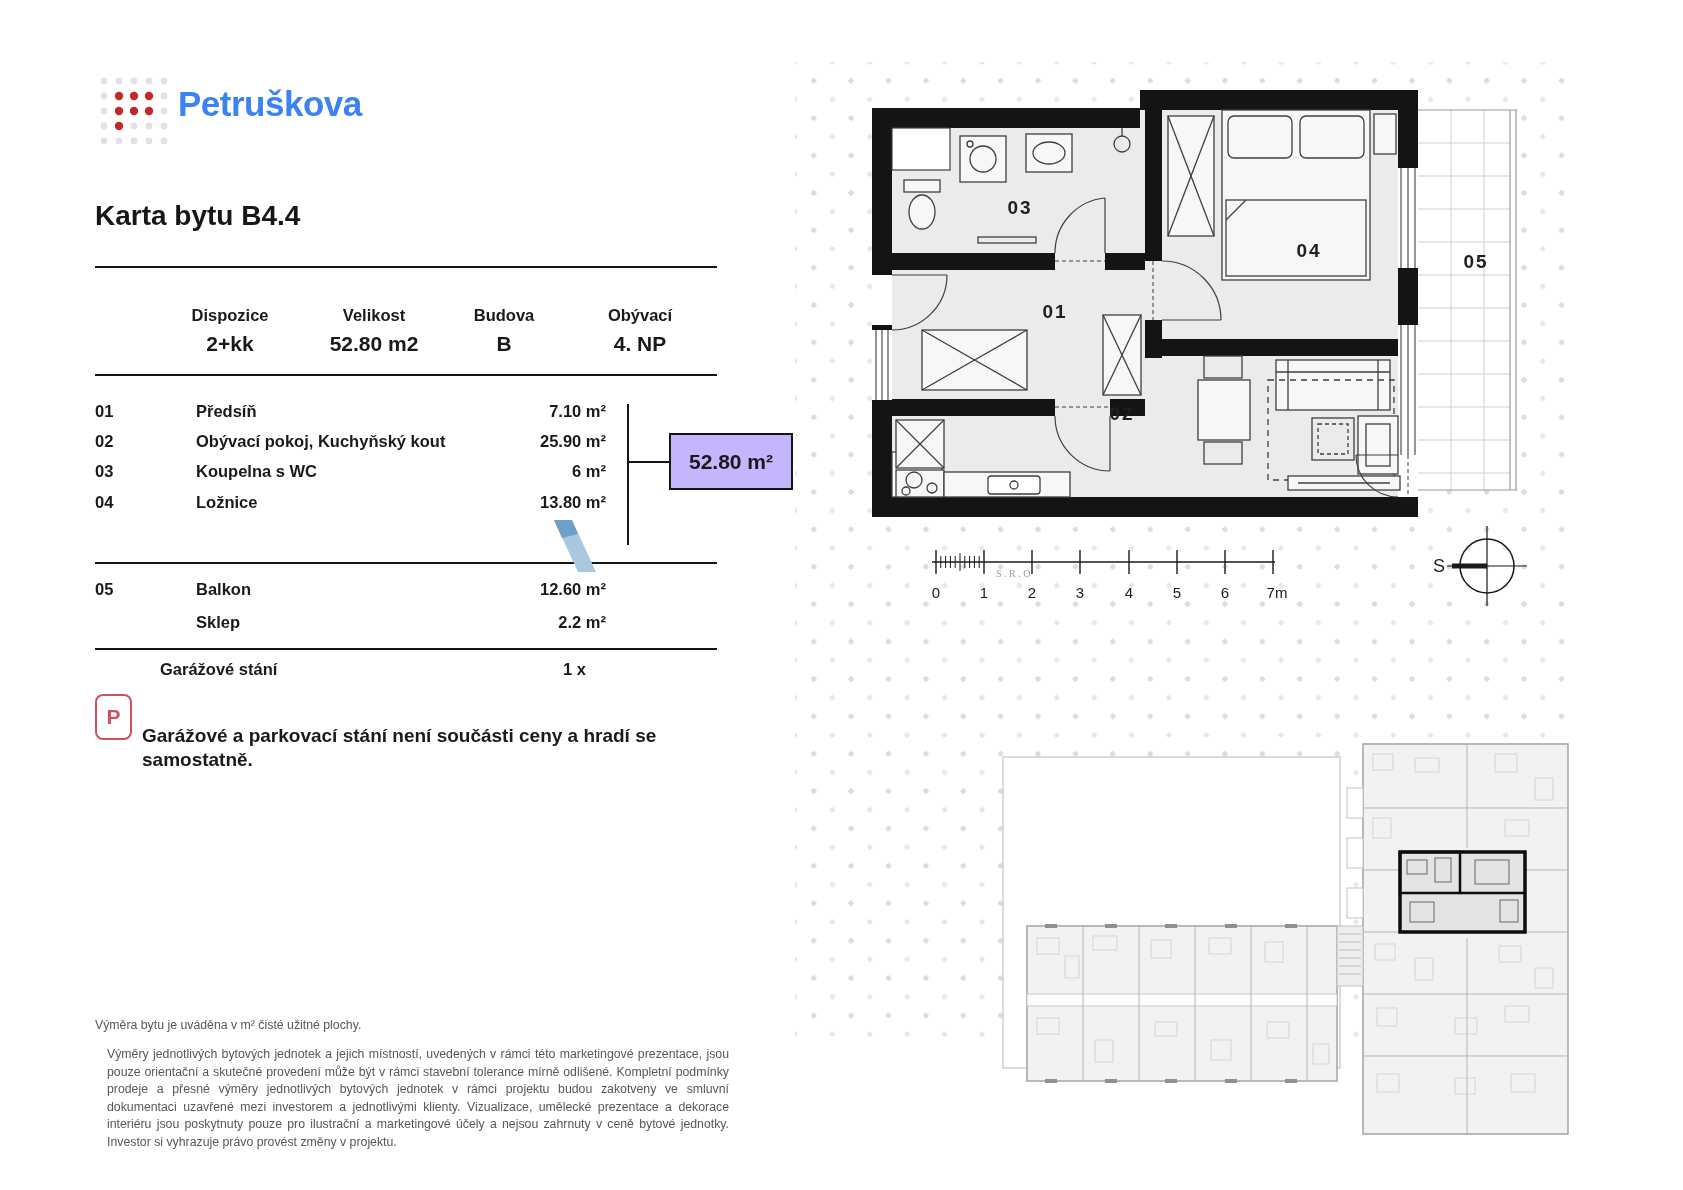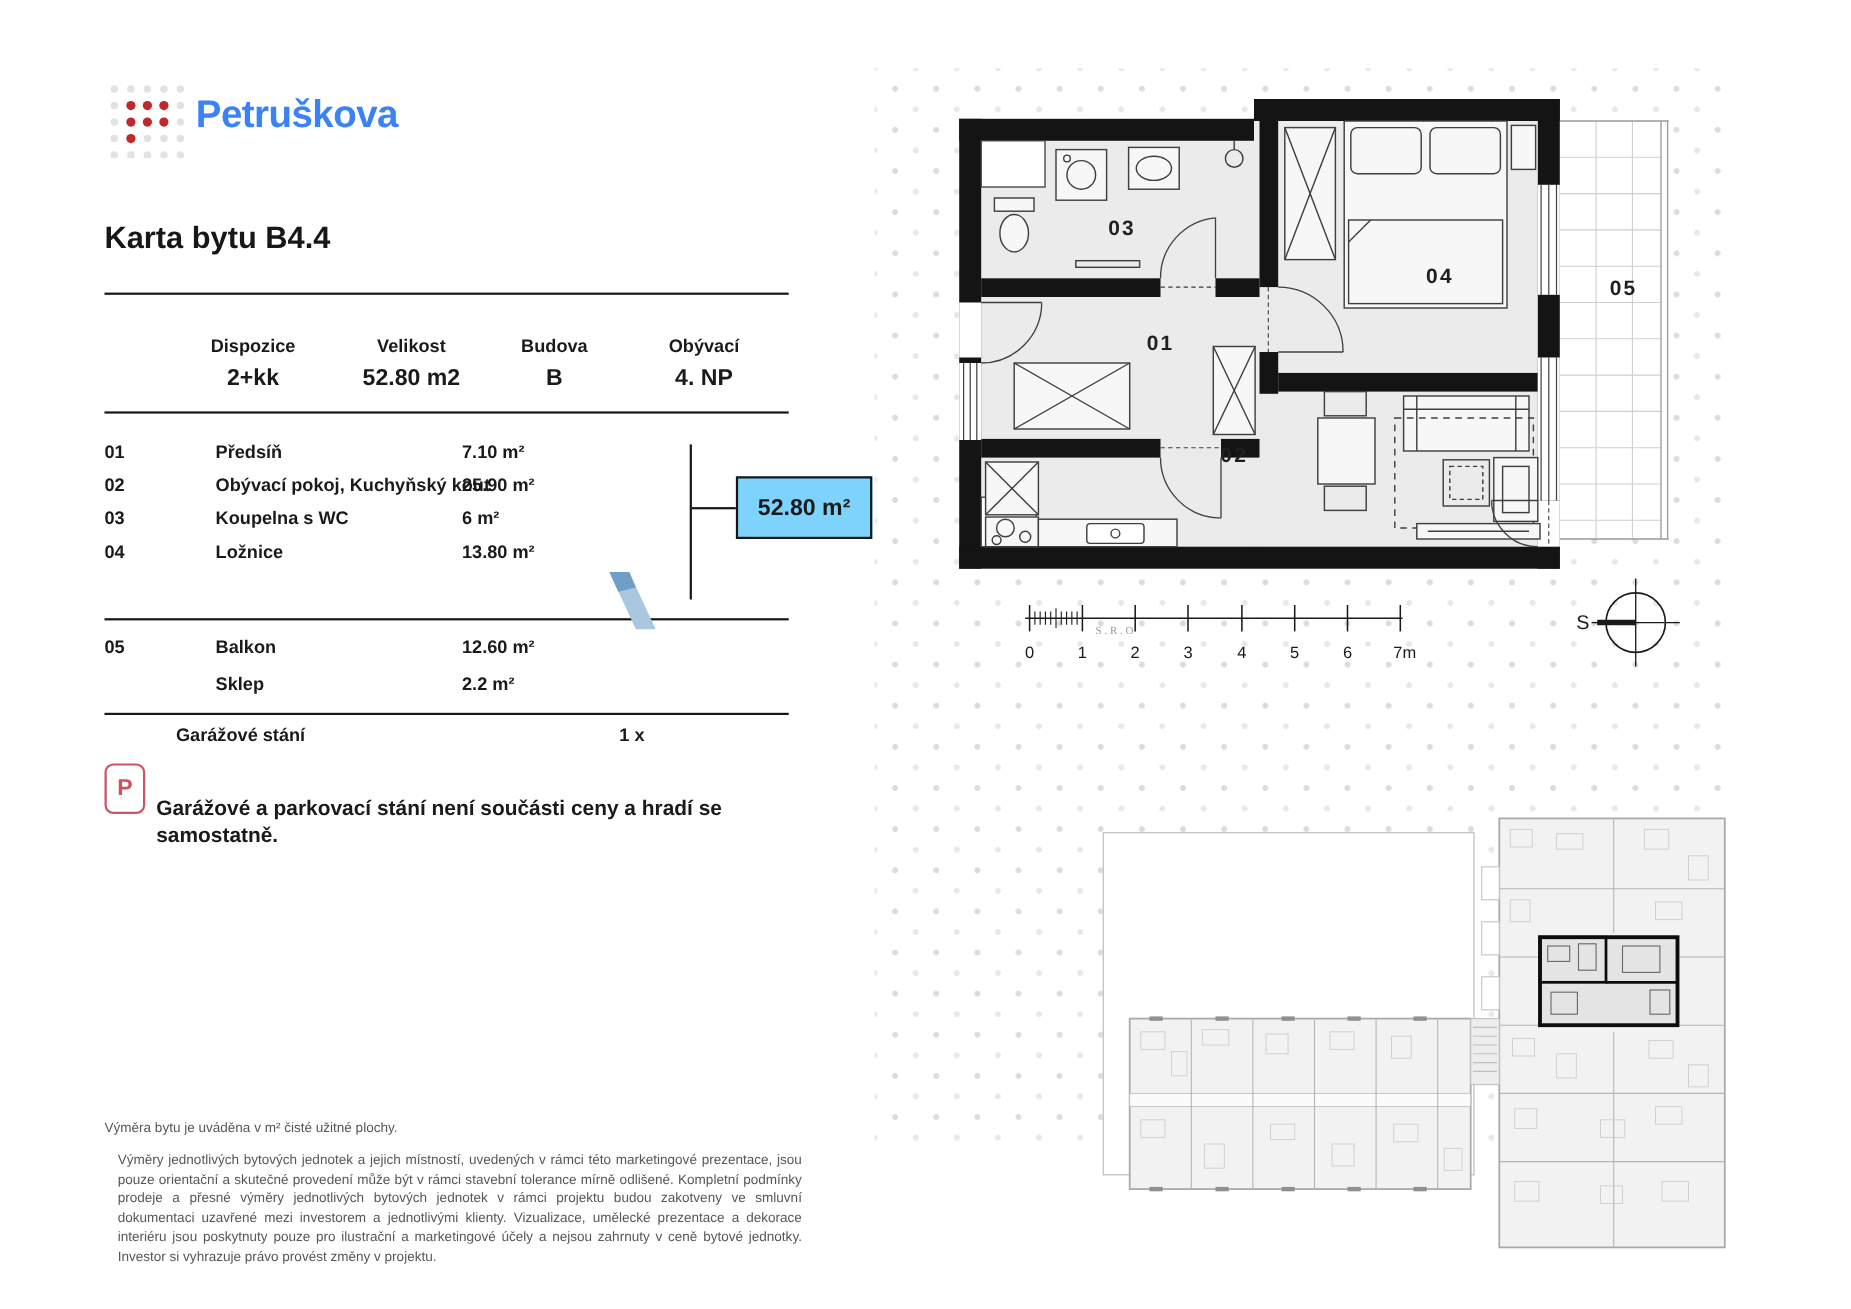--- a/index.html
+++ b/index.html
@@ -27,26 +27,26 @@
   .rule{left:95px;width:622px;height:2px;background:#161616;}
   #rule1{top:266px;} #rule2{top:374px;} #rule3{top:562px;} #rule4{top:648px;}
 
   .sum-col{top:296px;transform:translateX(-50%);text-align:center;white-space:nowrap;margin-top:10px;}
   .sum-label{font-size:16.5px;font-weight:700;}
   .sum-value{font-size:21px;font-weight:700;margin-top:7px;}
 
   .row{height:22px;white-space:nowrap;}
   .row .num{position:absolute;left:95px;font-size:16.5px;font-weight:700;}
   .row .nm{position:absolute;left:160px;font-size:16.5px;font-weight:700;margin-left:36px;}
-  .row .ar{position:absolute;left:420px;width:186px;text-align:left;font-size:16.5px;font-weight:700;}
+  .row .ar{position:absolute;left:420px;width:186px;text-align:right;font-size:16.5px;font-weight:700;}
 
   .bracket-v{left:627px;top:404px;width:2px;height:141px;background:#161616;}
   .bracket-h{left:629px;top:461px;width:40px;height:2px;background:#161616;}
   .total-box{left:669px;top:433px;width:120px;height:53px;border:2.5px solid #161616;
-    display:flex;align-items:center;justify-content:center;font-size:21px;font-weight:700;background:#7dd3fc;z-index:3;}
+    display:flex;align-items:center;justify-content:center;font-size:21px;font-weight:700;background:#c4b5fd;z-index:3;}
 
   .garage-label{left:160px;top:660px;font-size:16.5px;font-weight:700;}
   .garage-value{left:420px;top:660px;width:166px;text-align:right;font-size:16.5px;font-weight:700;}
 
   .p-icon{left:95px;top:694px;width:33px;height:42px;border:2.5px solid #cd5264;border-radius:8px;
     display:flex;align-items:center;justify-content:center;font-size:21px;font-weight:700;color:#cd5264;}
   .parking-note{left:142px;top:724px;width:576px;font-size:19px;font-weight:700;line-height:1.25;}
 
   .footnote{left:95px;top:1018px;font-size:12.3px;color:#55575b;}
   .disclaimer{left:95px;top:1046px;width:622px;font-size:12.3px;color:#55575b;

